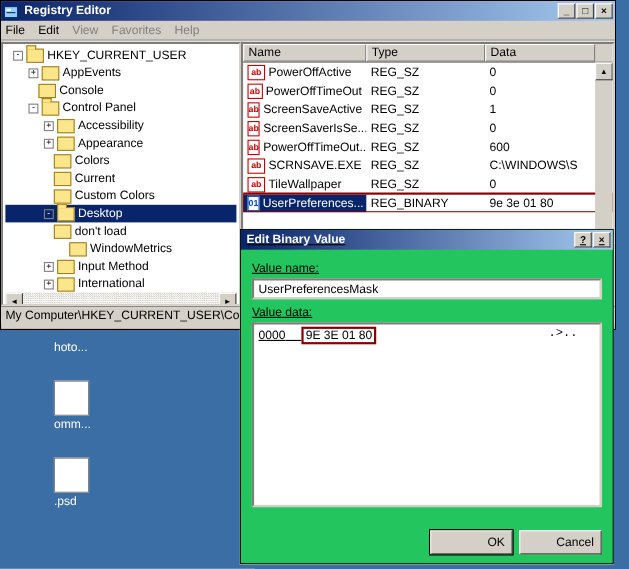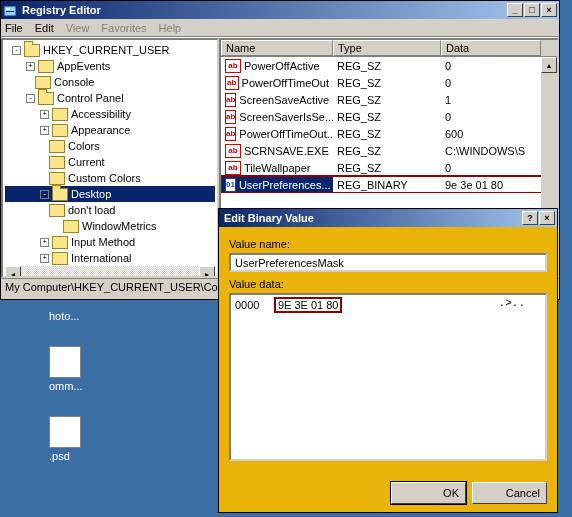--- a/index.html
+++ b/index.html
@@ -32,21 +32,21 @@
   .list-row { display: flex; height: 17px; align-items: center; white-space: nowrap; }
   .list-row.highlighted { outline: 2px solid #8b0000; outline-offset: -1px; }
   .list-row.selected > .list-cell:first-child { background: #08246b; color: #fff; }
   .list-cell { padding: 1px 4px; overflow: hidden; display: flex; align-items: center; }
   .val-icon { width: 16px; height: 14px; margin-right: 3px; display: inline-flex; align-items: center; justify-content: center; font-size: 8px; font-weight: bold; }
   .val-icon.str { background: #fff; border: 1px solid #c00; color: #c00; }
   .val-icon.bin { background: #fff; border: 1px solid #0046c0; color: #0046c0; }
   
   .statusbar { height: 18px; background: #d4d0c8; border-top: 1px solid #808080; padding: 2px 4px; }
   
-  .dialog { position: absolute; left: 218px; top: 208px; width: 340px; height: 305px; background: #eab308; border: 1px solid #000; }
+  .dialog { position: absolute; left: 218px; top: 208px; width: 340px; height: 305px; background: #22c55e; border: 1px solid #000; text-decoration: underline; }
   .dialog .titlebar { height: 18px; }
   .dialog-body { padding: 8px 10px; }
   .dlg-label { margin: 3px 0; }
   .dlg-input { width: 100%; border: 2px inset #d4d0c8; background: #fff; padding: 2px 4px; height: 19px; }
   .dlg-hex { width: 100%; height: 168px; border: 2px inset #d4d0c8; background: #fff; padding: 2px 4px; font-family: 'Courier New', monospace; font-size: 12px; white-space: pre; position: relative; }
   .hex-highlight { border: 2px solid #8b0000; padding: 0 2px; display: inline-block; }
   .hex-ascii { position: absolute; right: 20px; top: 2px; font-family: 'Courier New', monospace; }
   .dlg-buttons { position: absolute; bottom: 8px; right: 10px; display: flex; gap: 6px; }
   .btn { width: 75px; height: 22px; background: #d4d0c8; border: 1px solid; border-color: #fff #404040 #404040 #fff; text-align: right; }
   .btn.default { outline: 1px solid #000; }

